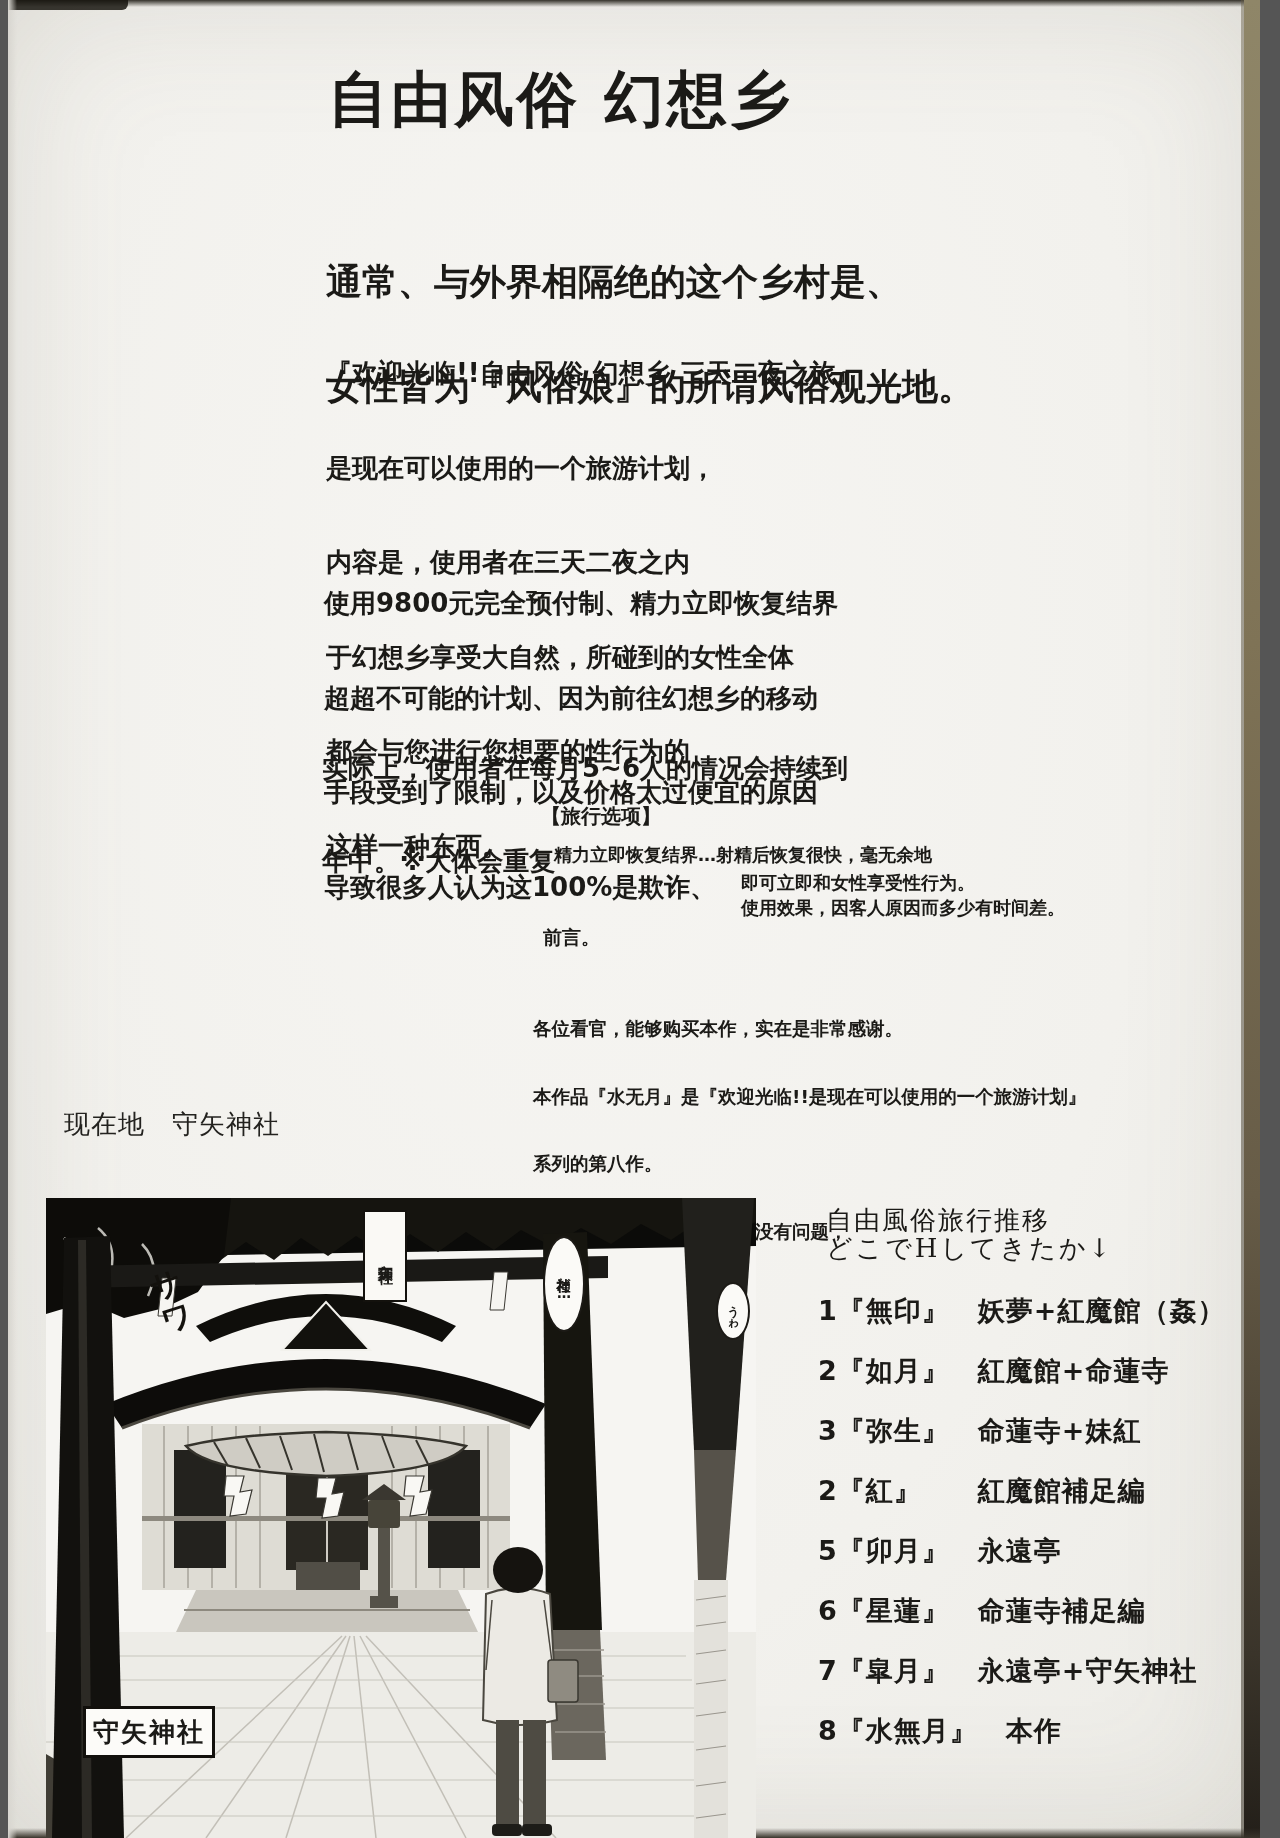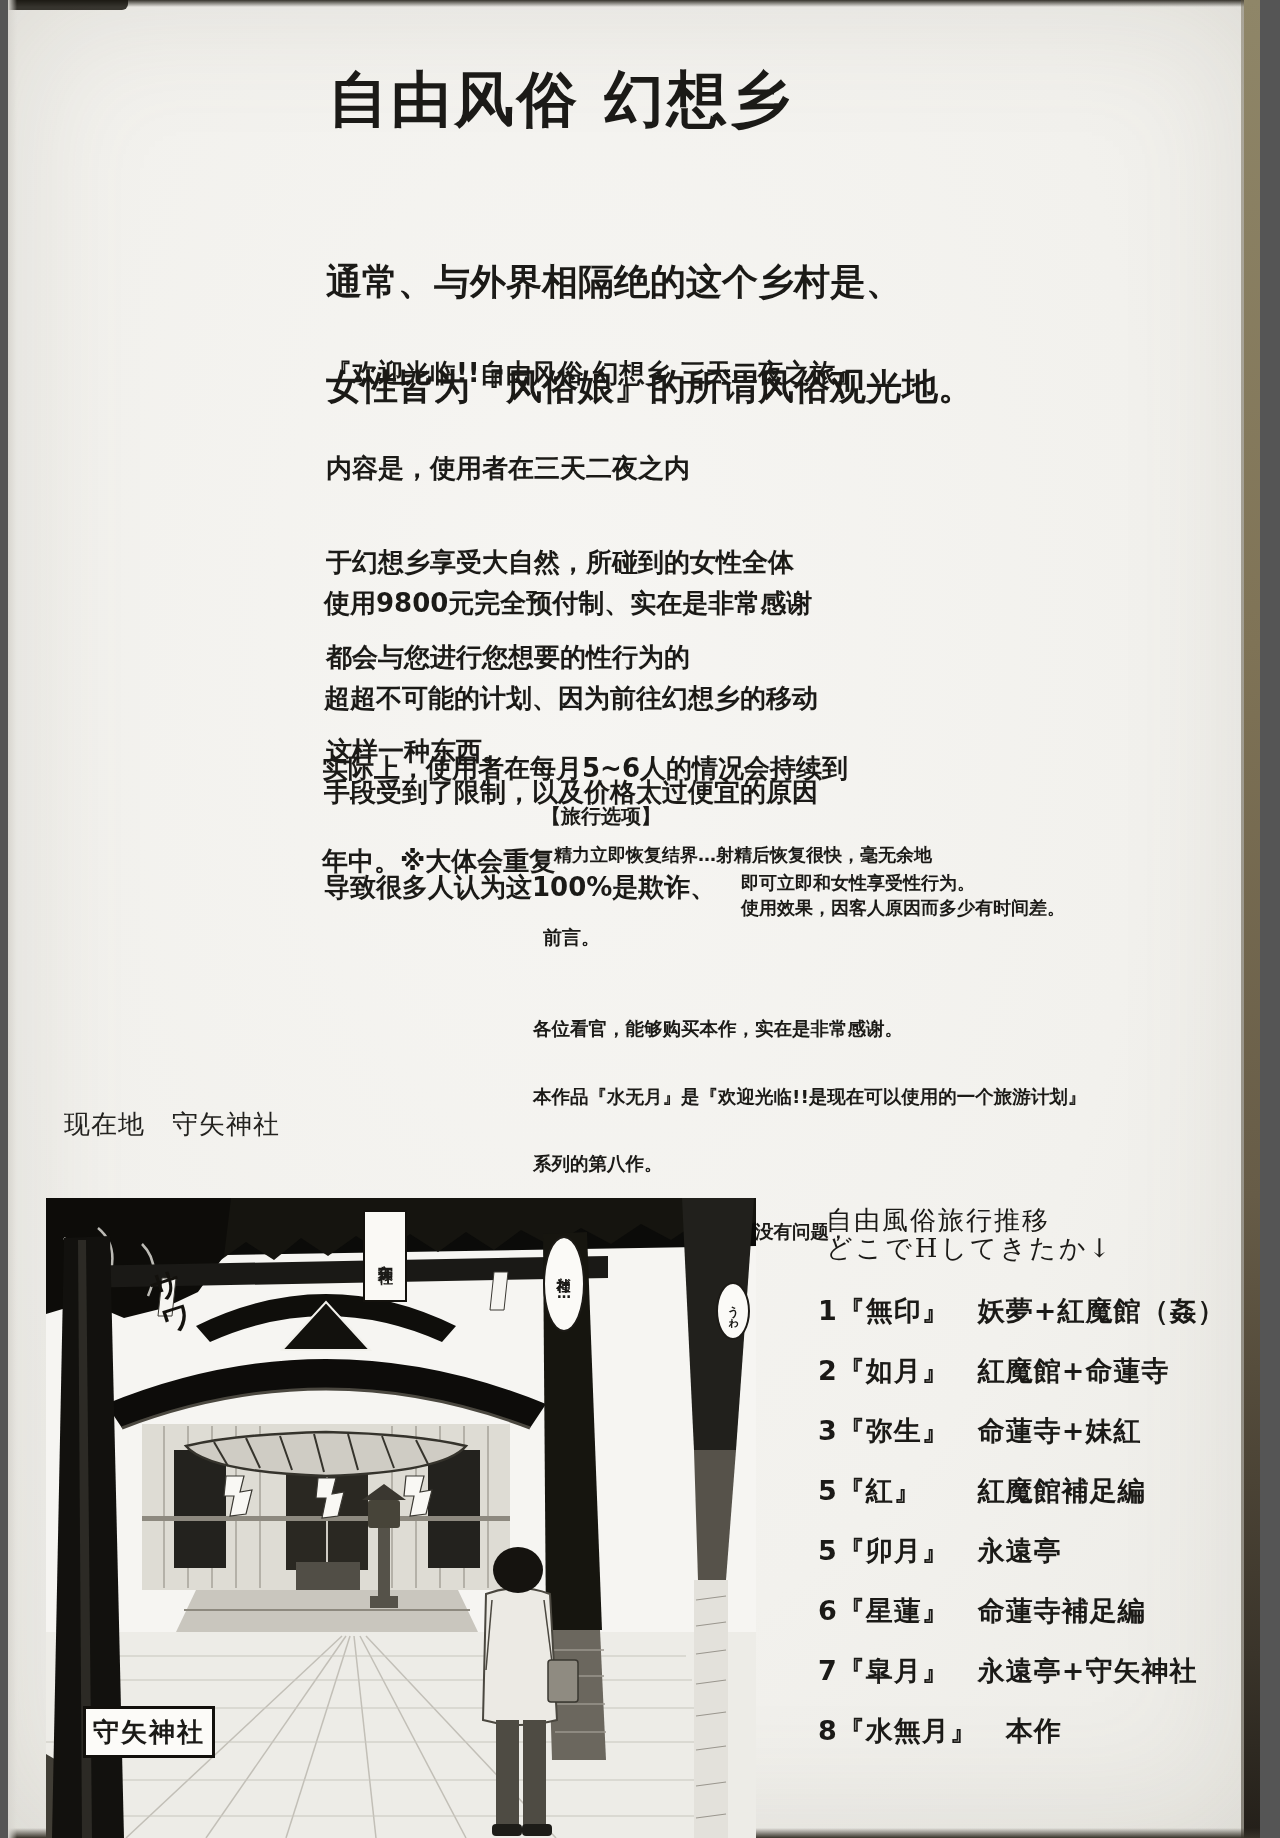--- a/index.html
+++ b/index.html
@@ -76,27 +76,28 @@
   <div class="abs edge-left"></div>
 
   <div id="title" class="abs">自由风俗 幻想乡</div>
 
   <div id="p1" class="abs para">
     <div>通常、与外界相隔绝的这个乡村是、</div>
     <div>女性皆为『风俗娘』的所谓风俗观光地。</div>
   </div>
   <div id="p2" class="abs para">
     <div>『欢迎光临!!自由风俗 幻想乡 三天二夜之旅』</div>
+    <div>是现在可以使用的一个旅游计划，</div>
     <div>内容是，使用者在三天二夜之内</div>
     <div>于幻想乡享受大自然，所碰到的女性全体</div>
     <div>都会与您进行您想要的性行为的</div>
     <div>这样一种东西。</div>
   </div>
   <div id="p3" class="abs para">
-    <div>使用9800元完全预付制、实在是非常感谢</div>
+    <div>使用9800元完全预付制、精力立即恢复结界</div>
     <div>超超不可能的计划、因为前往幻想乡的移动</div>
     <div>手段受到了限制，以及价格太过便宜的原因</div>
     <div>导致很多人认为这100%是欺诈、</div>
   </div>
   <div id="p4" class="abs para">
     <div>实际上，使用者在每月5~6人的情况会持续到</div>
     <div>年中。※大体会重复</div>
   </div>
 
   <div id="opt-heading" class="abs">【旅行选项】</div>
@@ -247,20 +248,20 @@
     <div id="sfx" class="abs vtext">サワ</div>
     <div id="illo-caption" class="abs">守矢神社</div>
   </div>
 
   <div id="hist-title" class="abs">自由風俗旅行推移</div>
   <div id="hist-subtitle" class="abs">どこでHしてきたか↓</div>
   <div id="hist-items" class="abs">
     <div class="hist-item">1『無印』　妖夢+紅魔館（姦）</div>
     <div class="hist-item">2『如月』　紅魔館+命蓮寺</div>
     <div class="hist-item">3『弥生』　命蓮寺+妹紅</div>
-    <div class="hist-item">5『紅』　　紅魔館補足編</div>
+    <div class="hist-item">2『紅』　　紅魔館補足編</div>
     <div class="hist-item">5『卯月』　永遠亭</div>
     <div class="hist-item">6『星蓮』　命蓮寺補足編</div>
     <div class="hist-item">7『皐月』　永遠亭+守矢神社</div>
     <div class="hist-item">8『水無月』　本作</div>
   </div>
 
 </div>
 
 </body></html>

